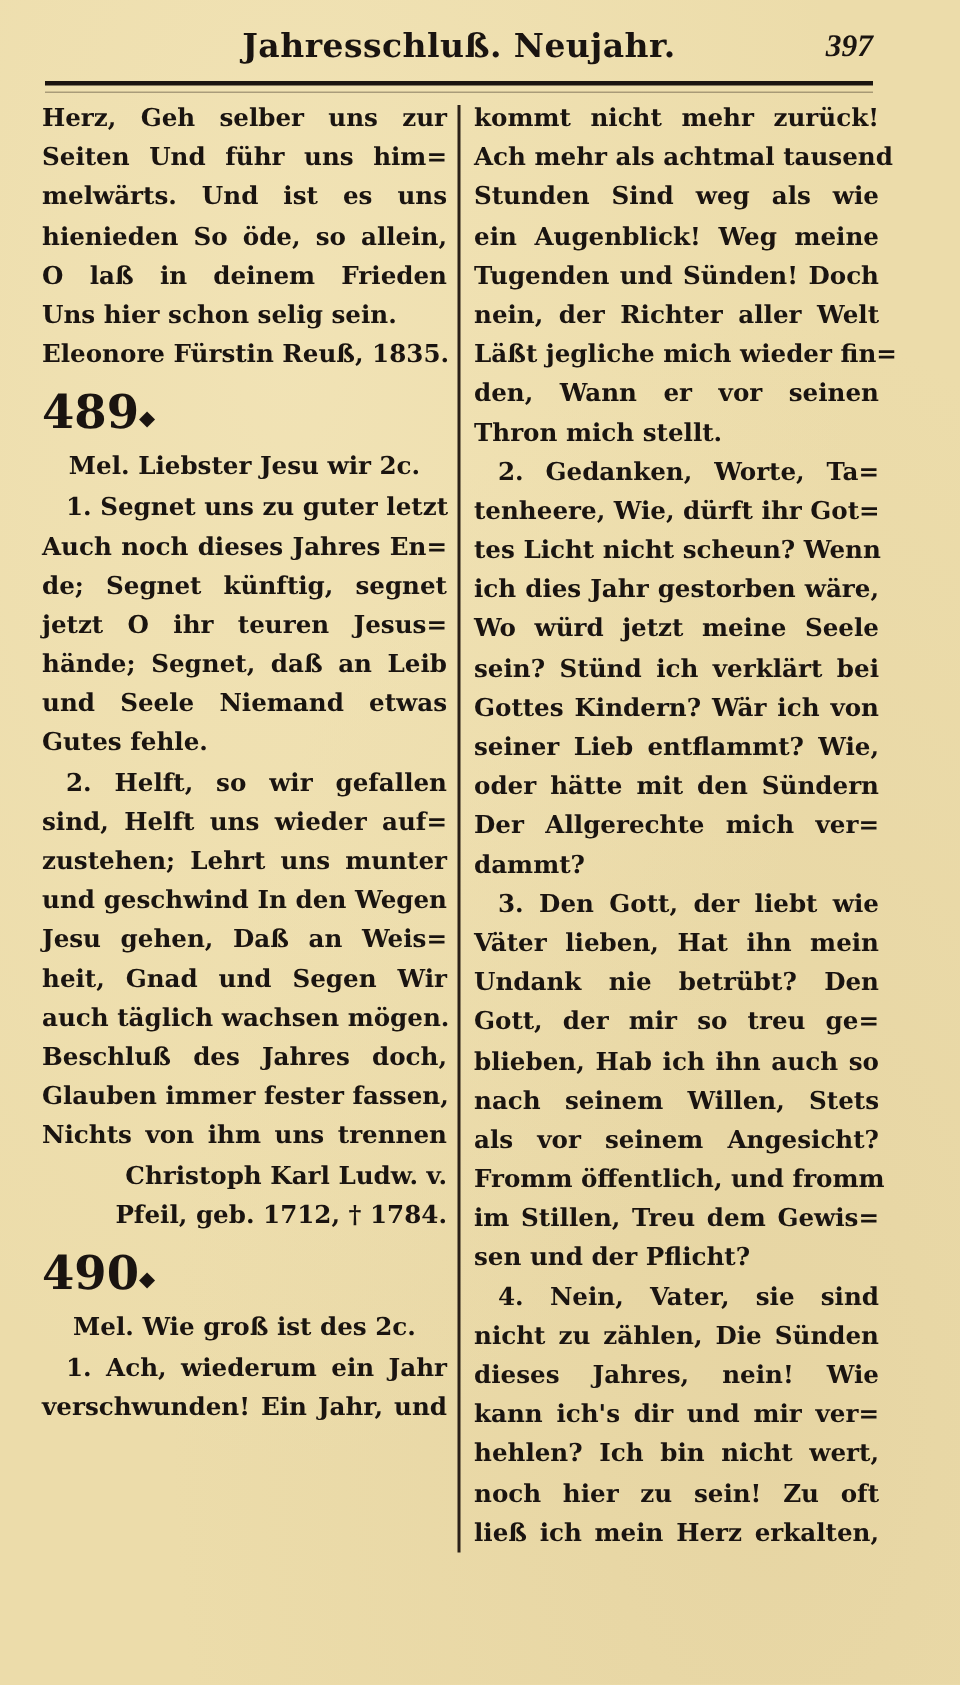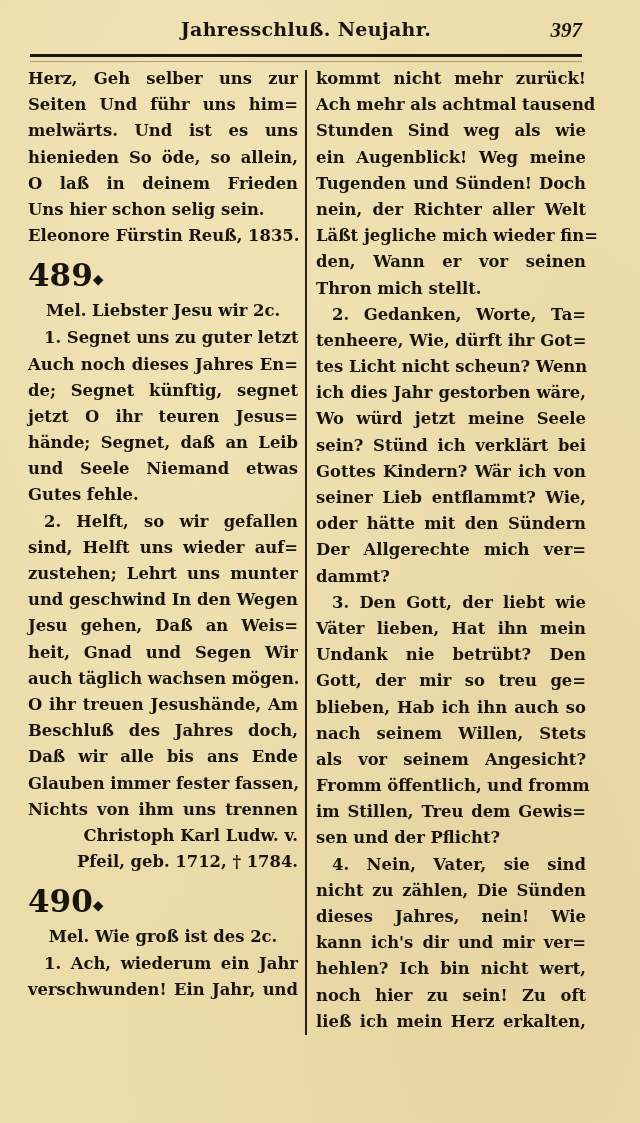--- a/index.html
+++ b/index.html
@@ -12,21 +12,21 @@
     font-family: "DejaVu Serif", "Liberation Serif", serif;
     color: #1a1410;
     position: relative;
   }
   .page { position: absolute; left: 0; top: 0; width: 640px; height: 1123px; }
   .running-head {
     position: absolute; left: 30px; top: 12px; width: 552px; height: 40px;
   }
   .head-title {
     position: absolute; left: 0; width: 100%; top: 6px; text-align: center;
-    font-family: "DejaVu Serif", serif; font-weight: bold; font-size: 19px; letter-spacing: 0.3px;
+    font-family: "DejaVu Serif", serif; font-weight: bold; font-size: 22px; letter-spacing: 0.3px;
   }
   .head-pagenum {
     position: absolute; right: 0; top: 6px;
     font-family: "Liberation Serif", serif; font-size: 21px; font-weight: bold; font-style: italic;
   }
   .rule-thick { position: absolute; left: 30px; top: 54px; width: 552px; height: 3px; background: #1c1510; }
   .rule-thin  { position: absolute; left: 30px; top: 61px; width: 552px; height: 1px; background: rgba(40,30,20,0.35); }
   .col-divider { position: absolute; left: 305px; top: 70px; width: 2px; height: 965px; background: #2a2018; }
   .col {
     position: absolute; top: 66px; width: 270px;
@@ -85,23 +85,21 @@
       <span class="line last">Gutes fehle.</span>
 
       <span class="line indent">2. Helft, so wir gefallen</span>
       <span class="line">sind, Helft uns wieder auf=</span>
       <span class="line">zustehen; Lehrt uns munter</span>
       <span class="line">und geschwind In den Wegen</span>
       <span class="line">Jesu gehen, Daß an Weis=</span>
       <span class="line">heit, Gnad und Segen Wir</span>
       <span class="line last">auch täglich wachsen mögen.</span>
 
-      <span class="line">O ihr treuen Jesushände, Am</span>
       <span class="line">Beschluß des Jahres doch,</span>
-      <span class="line">Daß wir alle bis ans Ende</span>
       <span class="line">Glauben immer fester fassen,</span>
       <span class="line">Nichts von ihm uns trennen</span>
 
       <span class="line right-credit">Christoph Karl Ludw. v.</span>
       <span class="line right-credit">Pfeil, geb. 1712, † 1784.</span>
     </div>
 
     <div>
       <div class="hymn-number"><span>490</span><span class="dot">◆</span></div>
       <span class="melody">Mel. Wie groß ist des 2c.</span>

